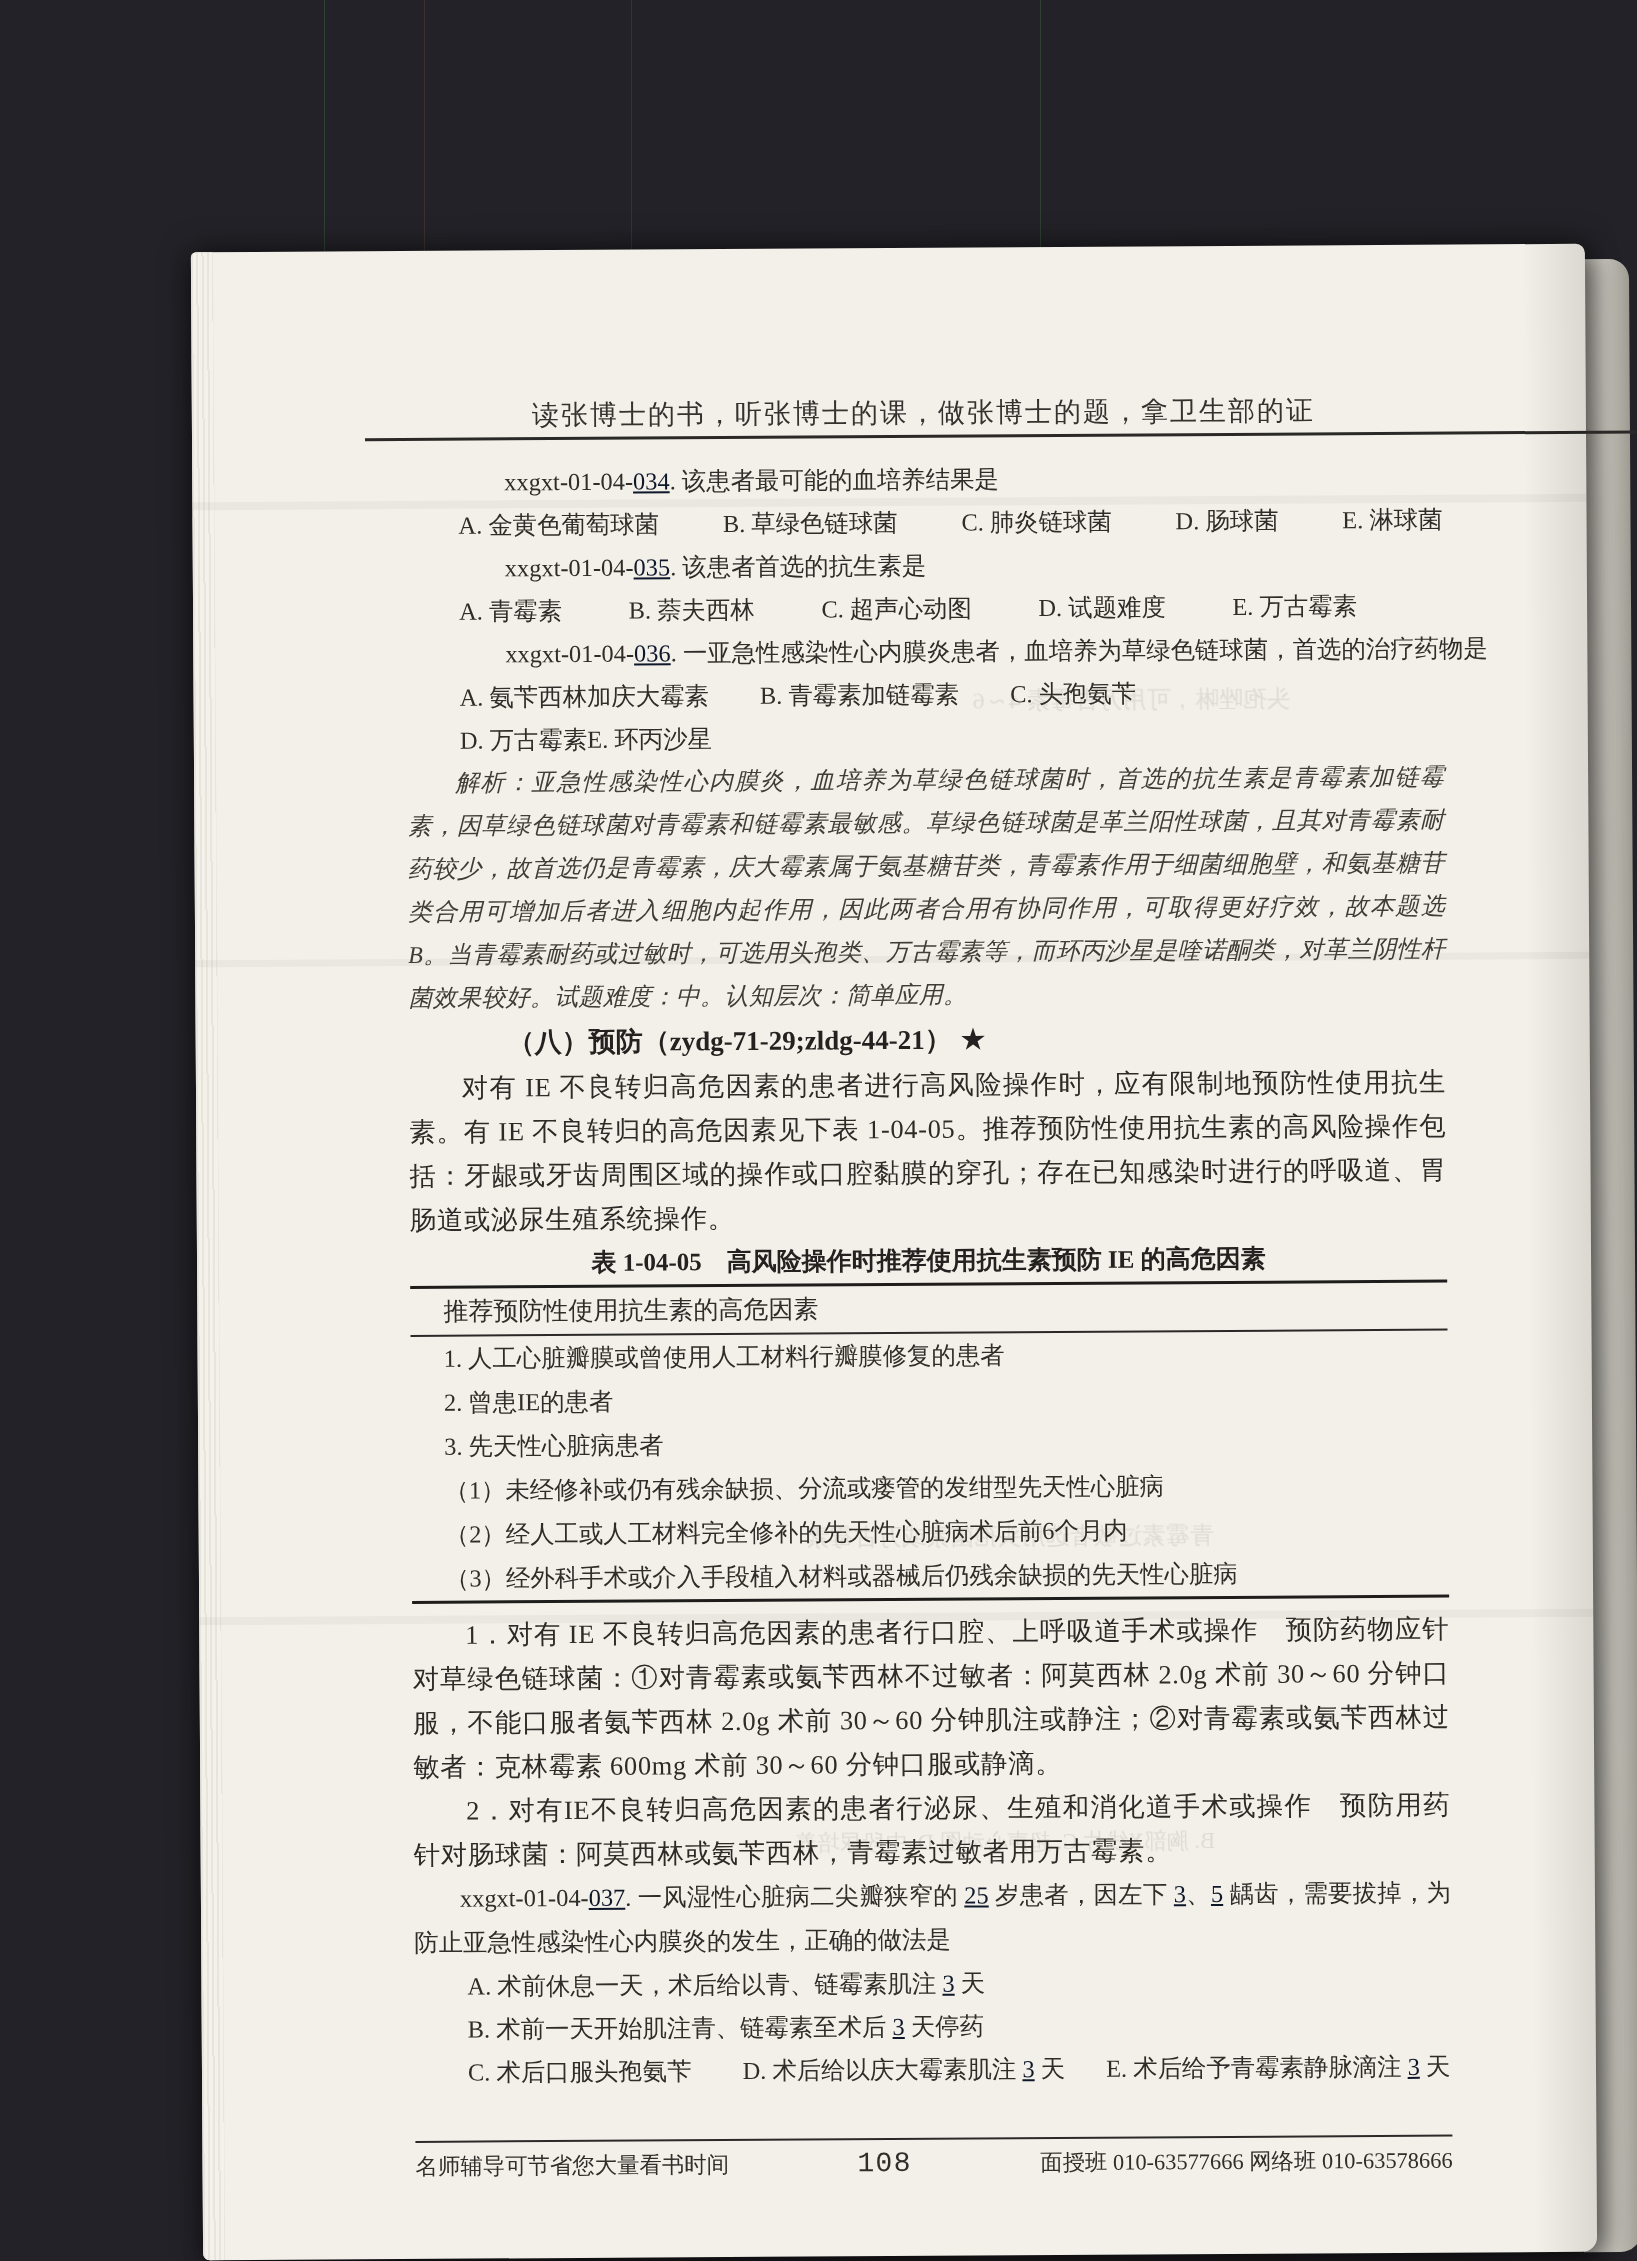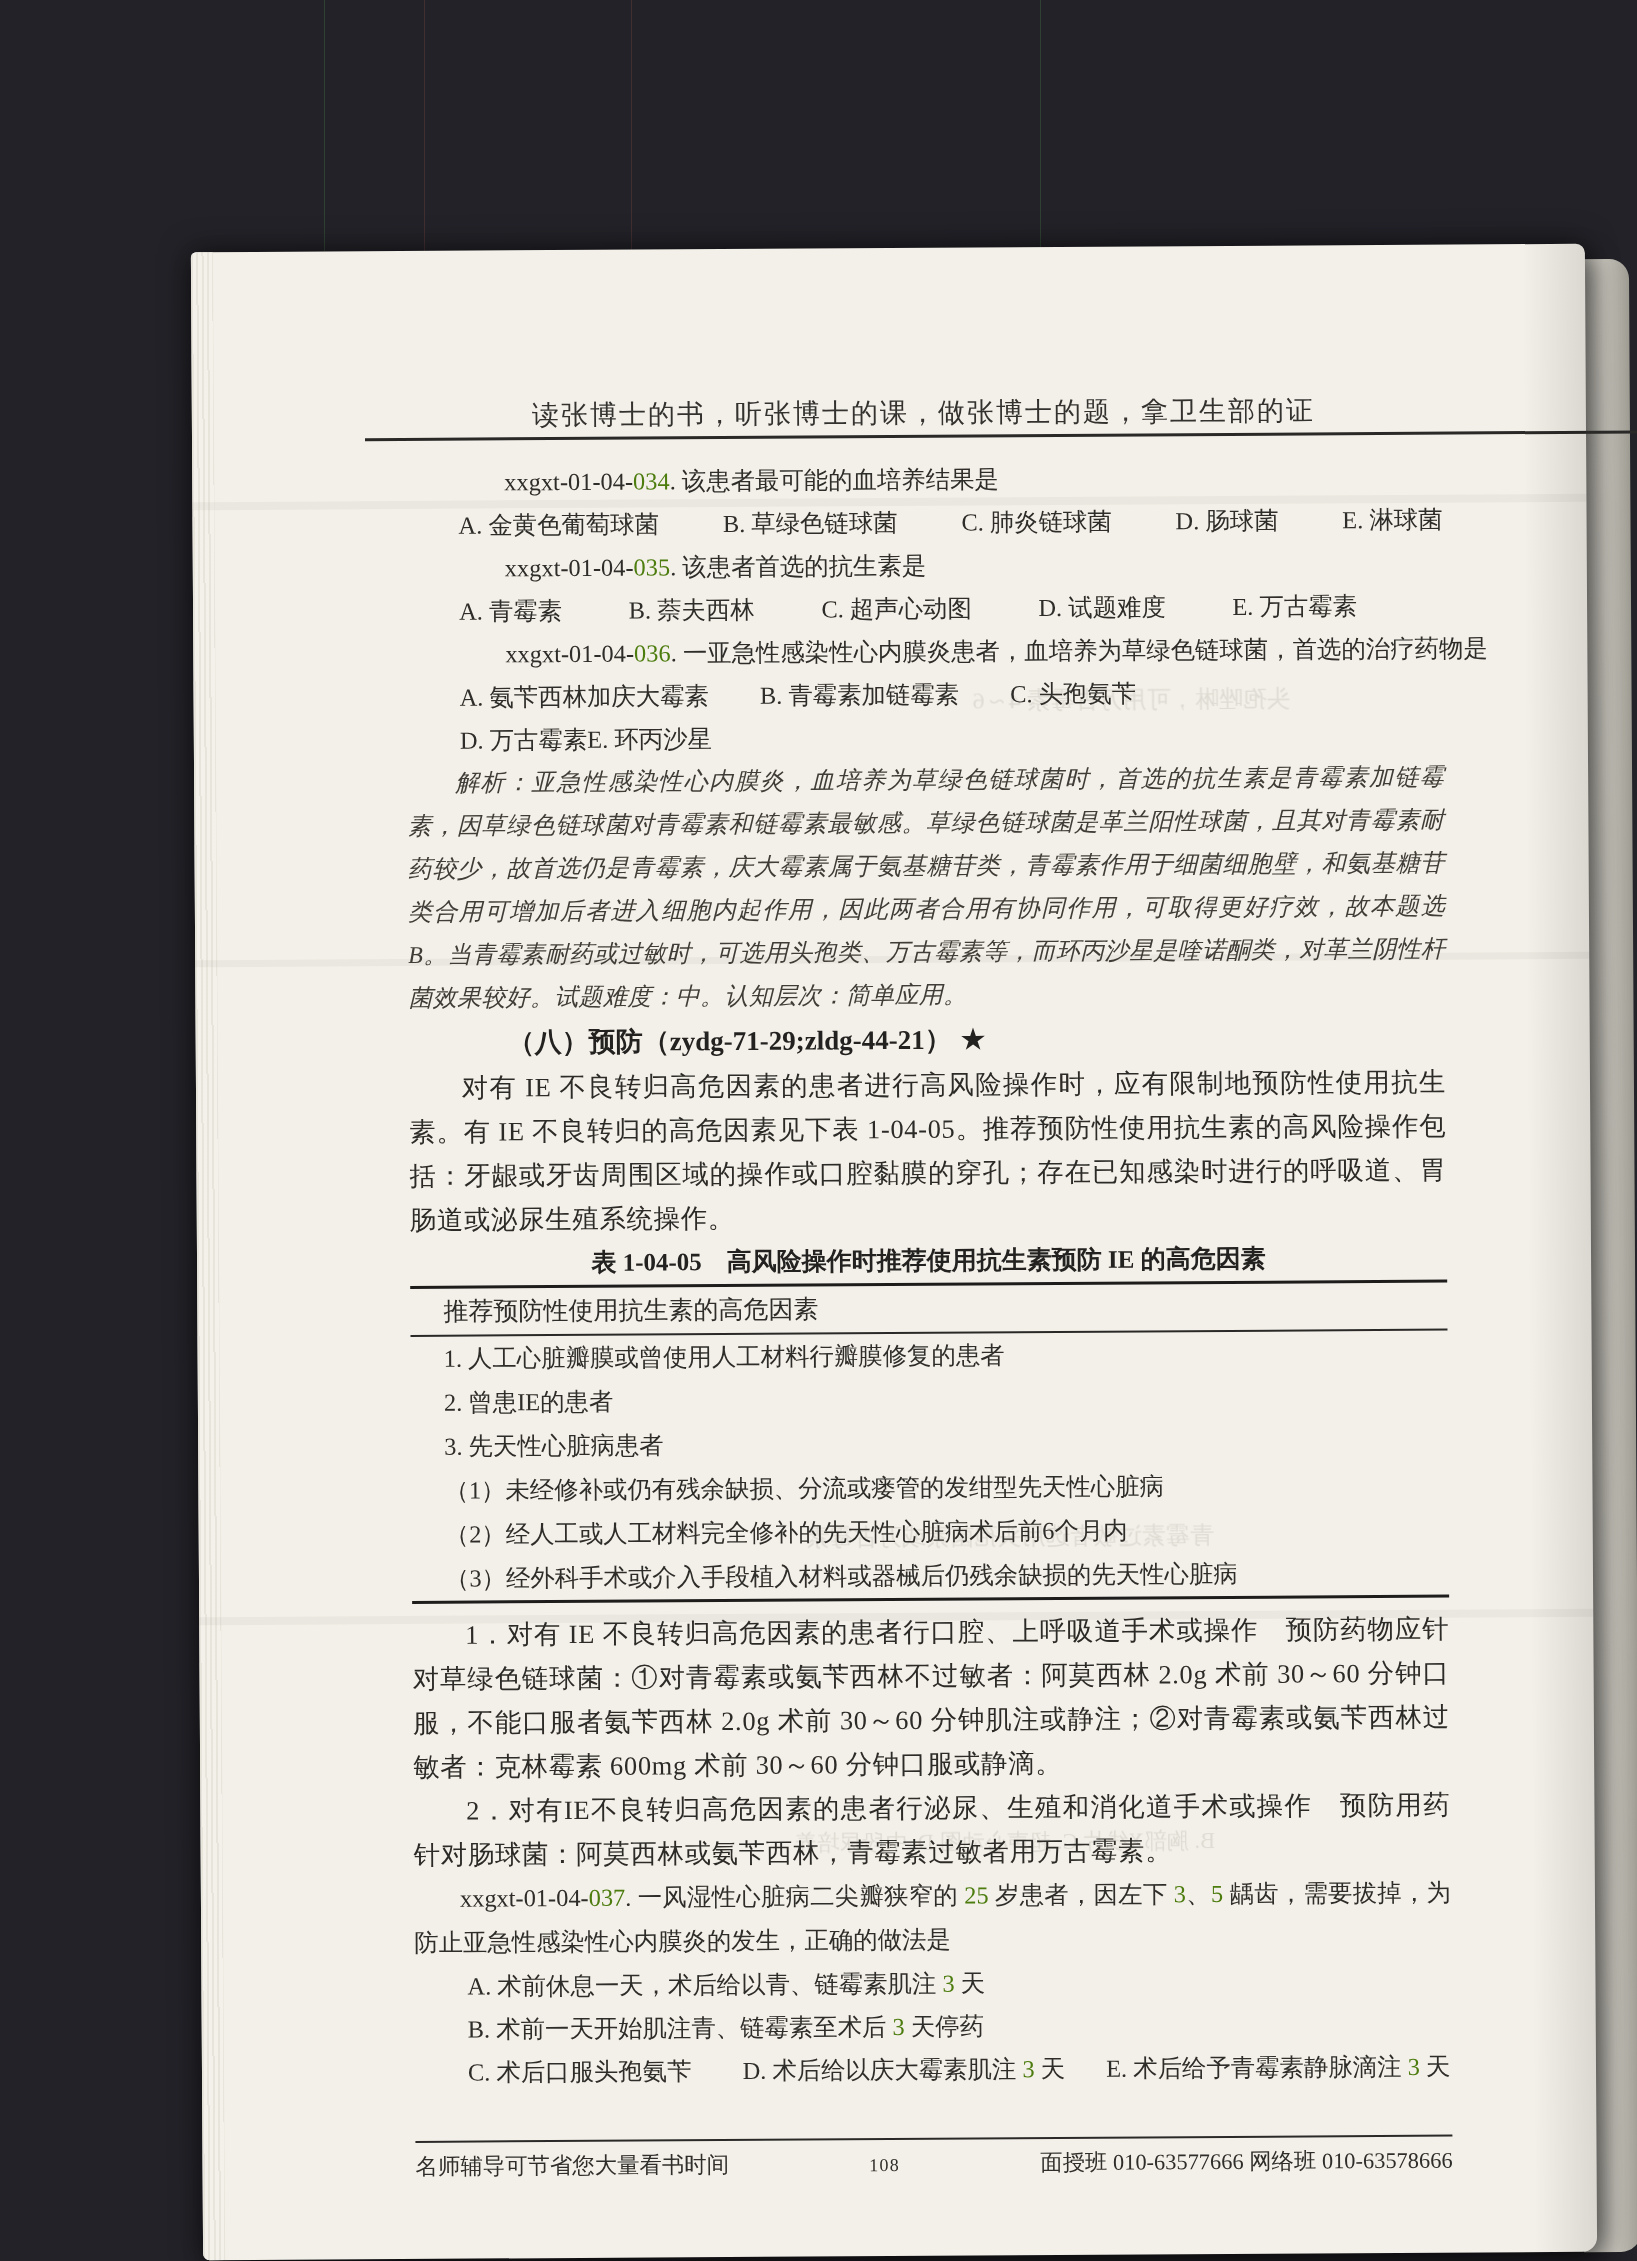--- a/index.html
+++ b/index.html
@@ -67,21 +67,21 @@
     position:absolute;top:187px;left:173px;width:1274px;height:2.6px;
     background:#2a2927;
   }
 
   .content{
     position:absolute;top:210px;left:213px;width:1037px;
     color:#2f2d29;font-size:24.4px;
   }
   .line{line-height:43px;padding-left:53px;white-space:nowrap;}
   .q-line{text-indent:46px;}
-  .blue{color:#4d7c0f;}
+  .blue{color:#0f172a;text-decoration:underline;}
 
   .opts5{display:flex;justify-content:space-between;padding-left:53px;}
   .opts5.narrow{padding-right:86px;}
   .optrow{display:flex;padding-left:53px;}
   .optrow.gap75 > span{margin-right:51px;}
   .optrow.gap120 > span{}
   .optrow > span:last-child{margin-right:0;}
 
   .jiexi{
     font-style:italic;color:#403c37;font-size:24px;line-height:43px;
@@ -119,21 +119,21 @@
 
   .foot-rule{
     position:absolute;top:1890px;left:213px;width:1037px;height:2px;
     background:#2b2a28;
   }
   .footer{
     position:absolute;top:1900px;left:213px;width:1037px;
     display:flex;justify-content:space-between;align-items:baseline;
     font-size:22.4px;color:#302e2a;
   }
-  .f-num{font-size:18px;letter-spacing:1.3px;}
+  .f-num{font-size:28px;letter-spacing:1.3px;font-family:Liberation Mono, monospace;}
 </style>
 </head>
 <body>
 
 <div>
   <div class="scanline sl1"></div>
   <div class="scanline sl2"></div>
   <div class="scanline sl3"></div>
   <div class="scanline sl4"></div>
 

